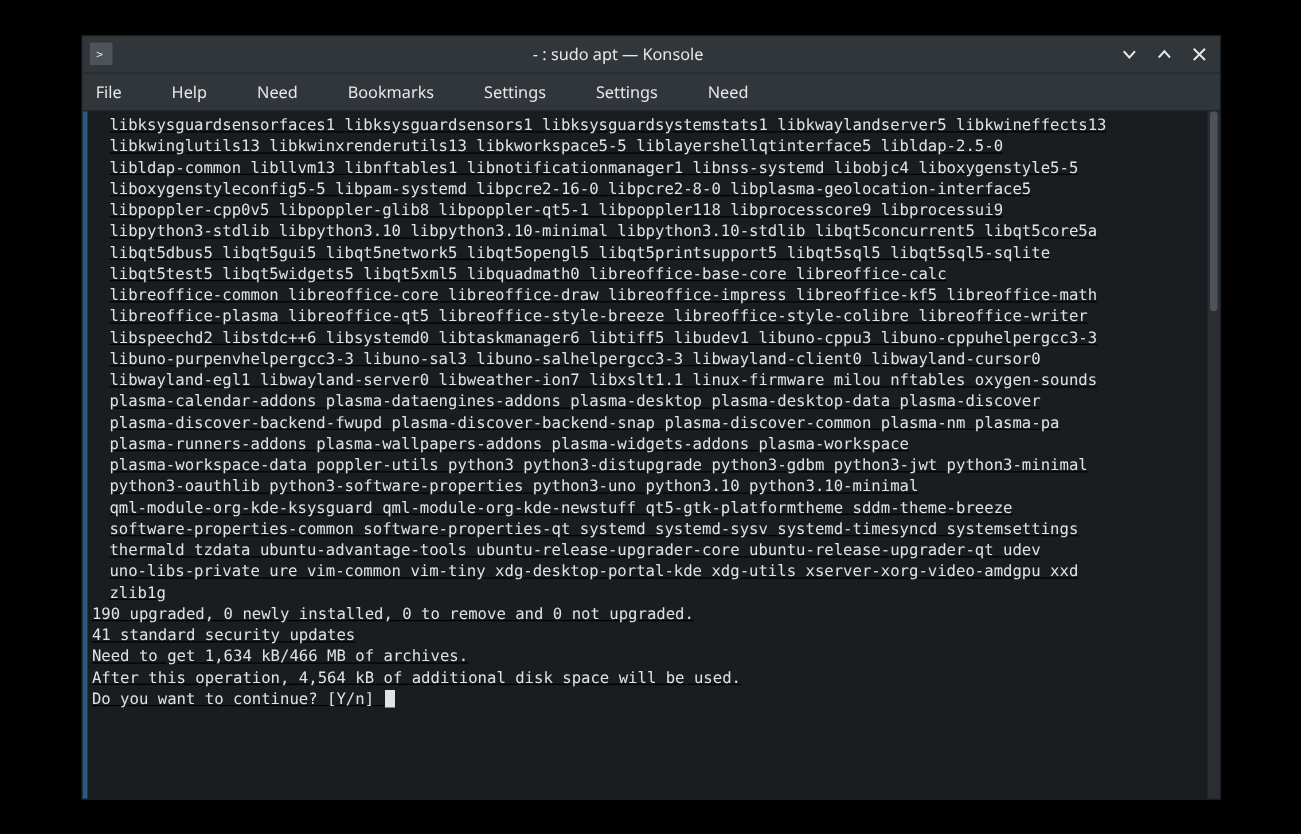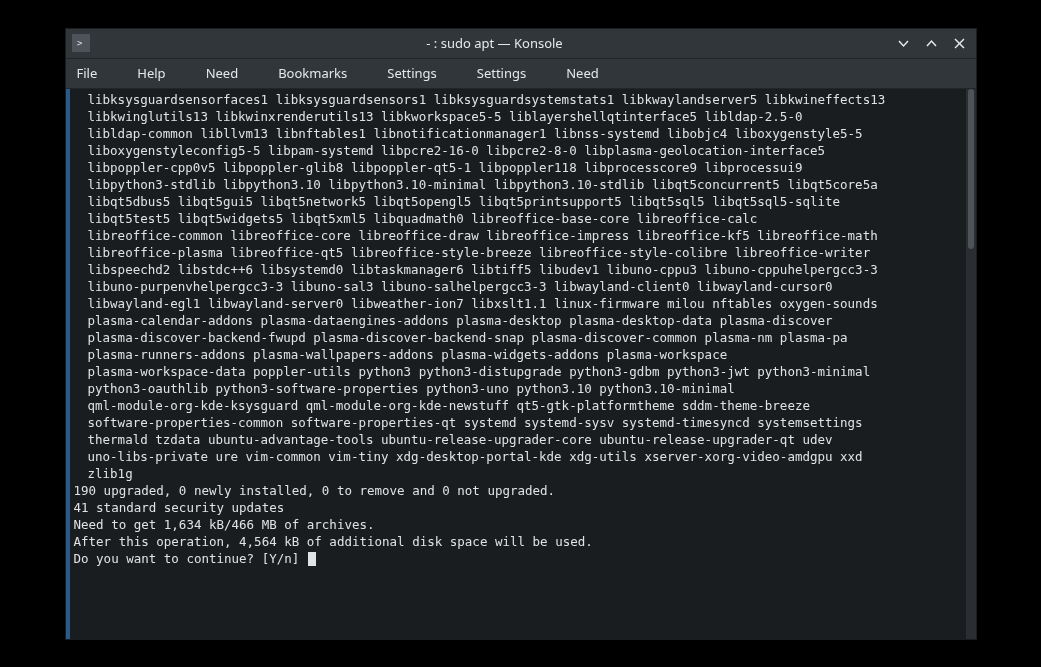--- a/index.html
+++ b/index.html
@@ -84,20 +84,21 @@
       color: #e6e8ea;
       font-size: 13px;
       padding: 4px 10px;
       cursor: pointer;
     }
     .terminal-area {
       flex: 1;
       display: flex;
       background: #1a1d20;
       overflow: hidden;
+      text-decoration: underline;
     }
     .terminal-gutter {
       width: 4px;
       background: #2a5a8a;
     }
     .terminal {
       flex: 1;
       padding: 2px 4px 4px 4px;
       font-family: "Hack", "DejaVu Sans Mono", "Consolas", monospace;
       font-size: 12.5px;

